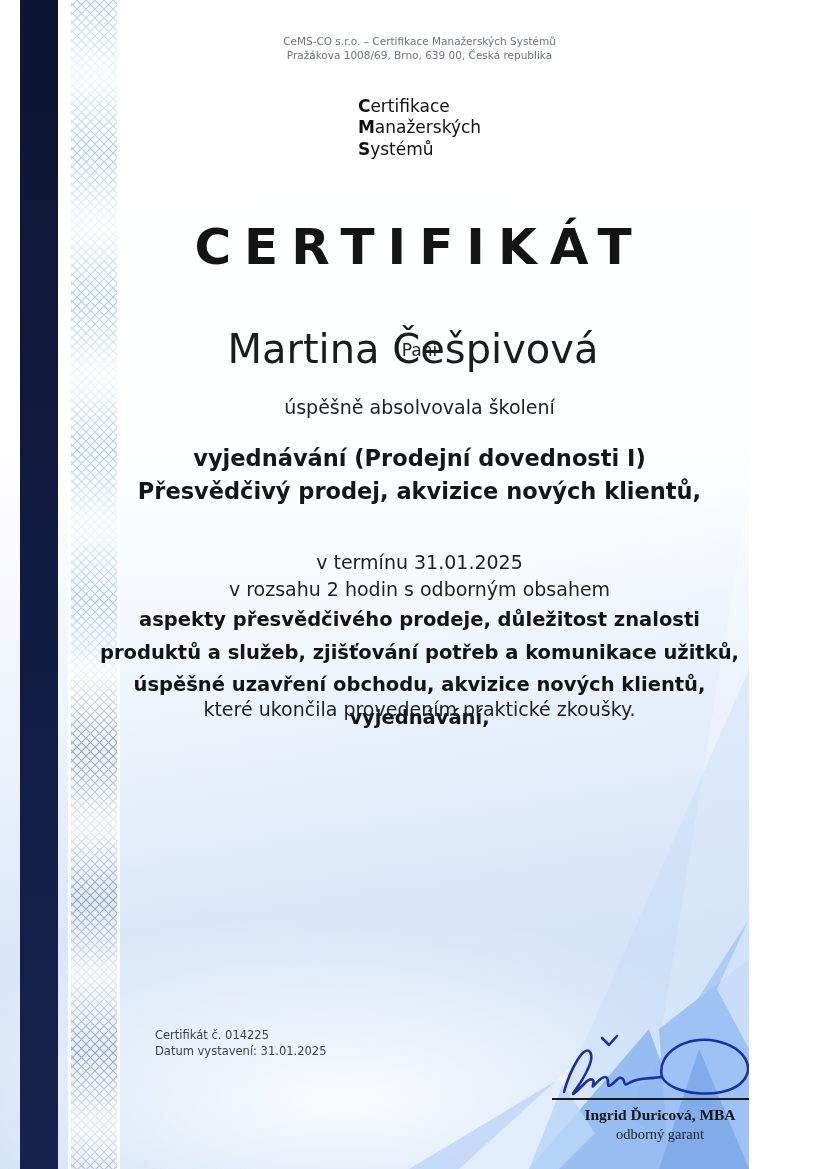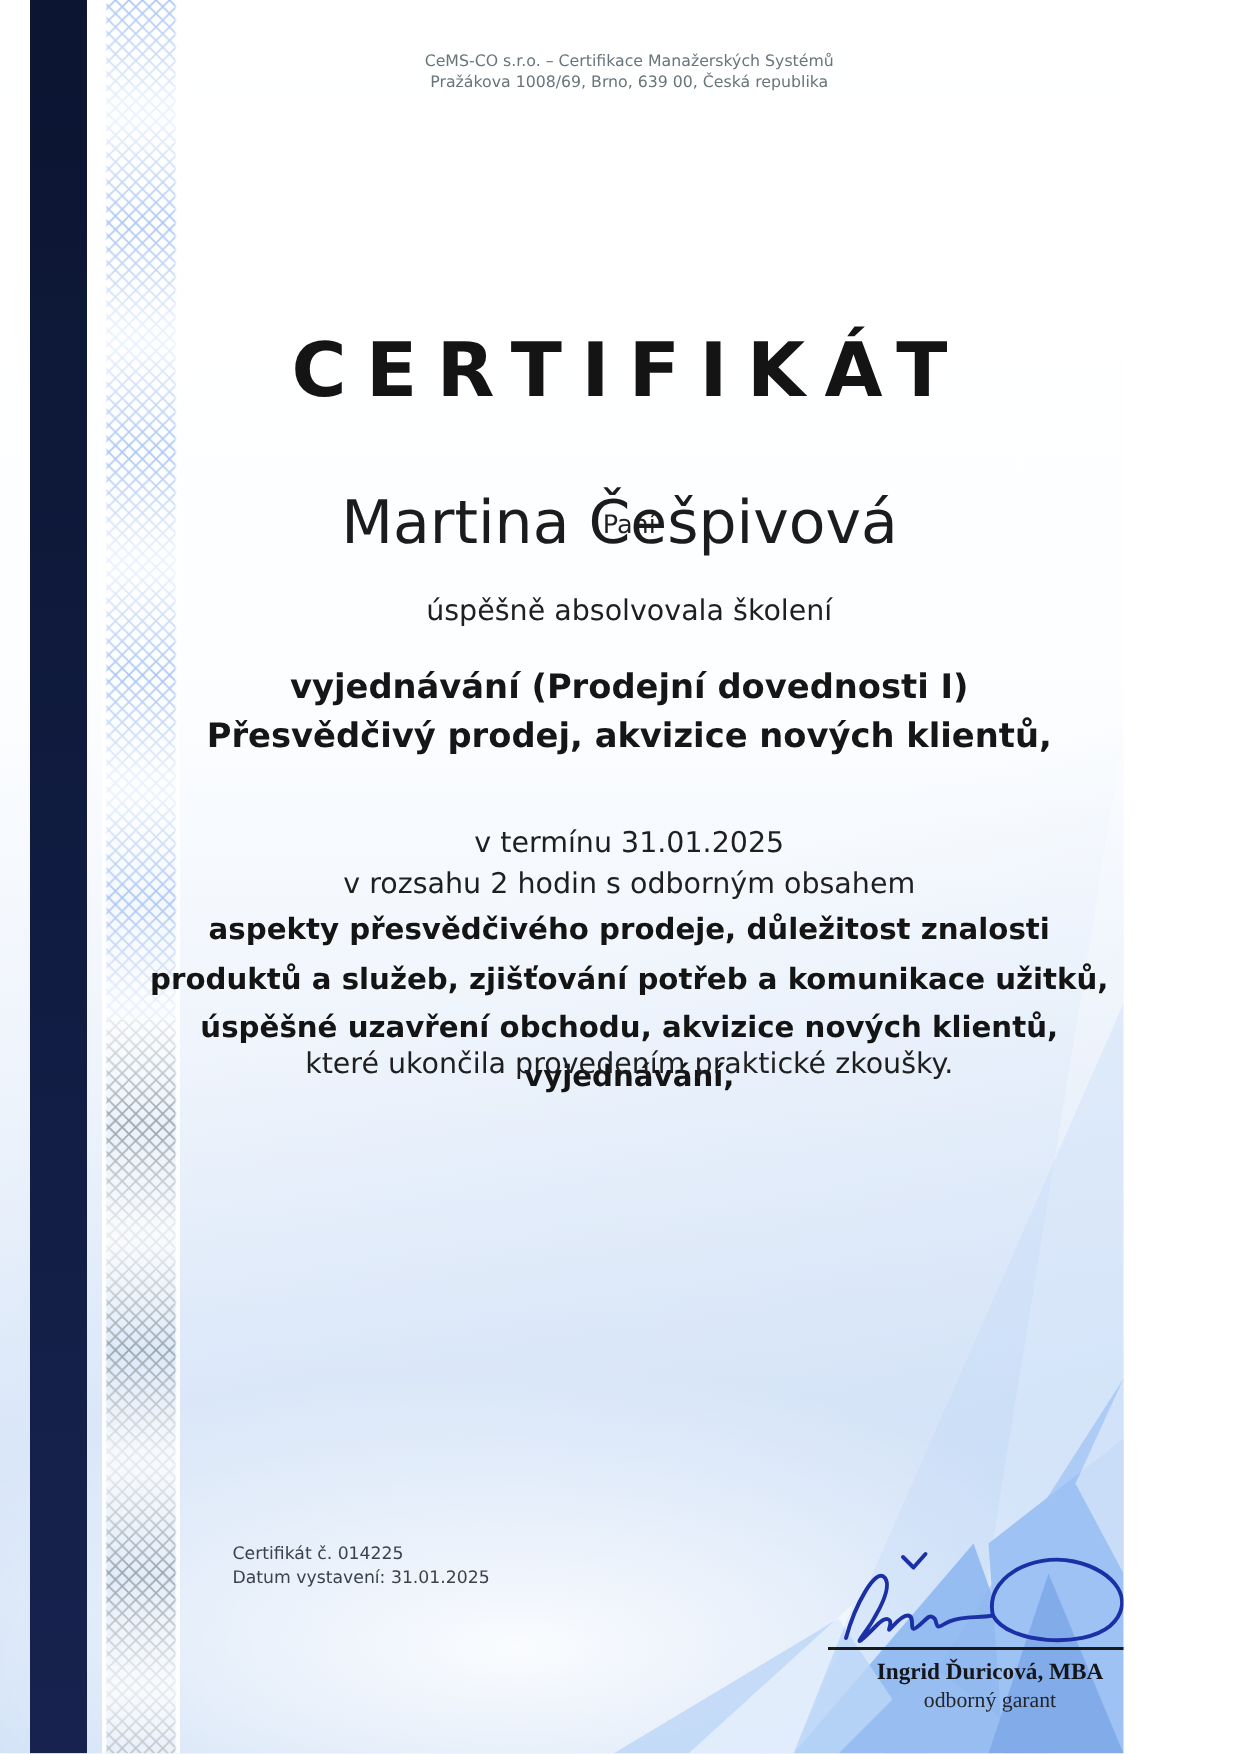--- a/index.html
+++ b/index.html
@@ -94,20 +94,25 @@
   </svg>
 
   <div class="content">
 
     <div class="org">
       <div>CeMS-CO s.r.o. – Certifikace Manažerských Systémů</div>
       <div>Pražákova 1008/69, Brno, 639 00, Česká republika</div>
     </div>
 
     <div class="logo">
+      <div class="logo-text">
+        <div><b>C</b><span>ertifikace</span></div>
+        <div><b>M</b><span>anažerských</span></div>
+        <div><b>S</b><span>ystémů</span></div>
+      </div>
     </div>
 
     <div class="doc-title">CERTIFIKÁT</div>
 
     <div class="salutation">Paní</div>
     <div class="recipient">Martina Češpivová</div>
 
     <div class="intro">úspěšně absolvovala školení</div>
 
     <div class="course">

